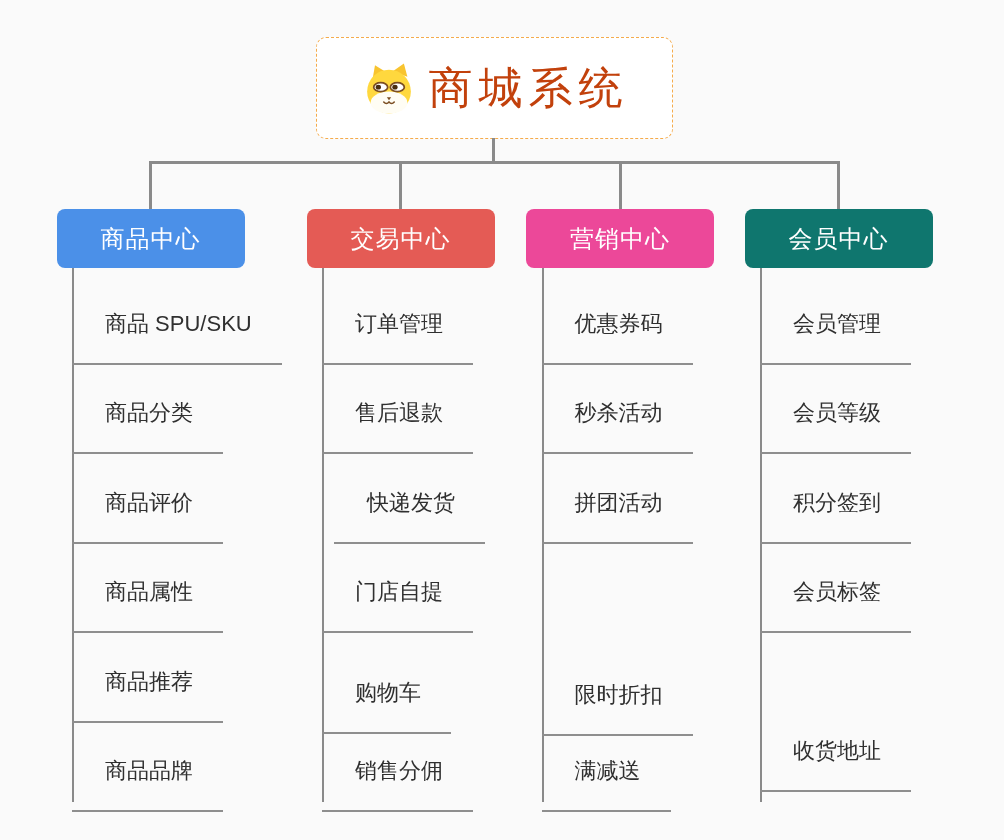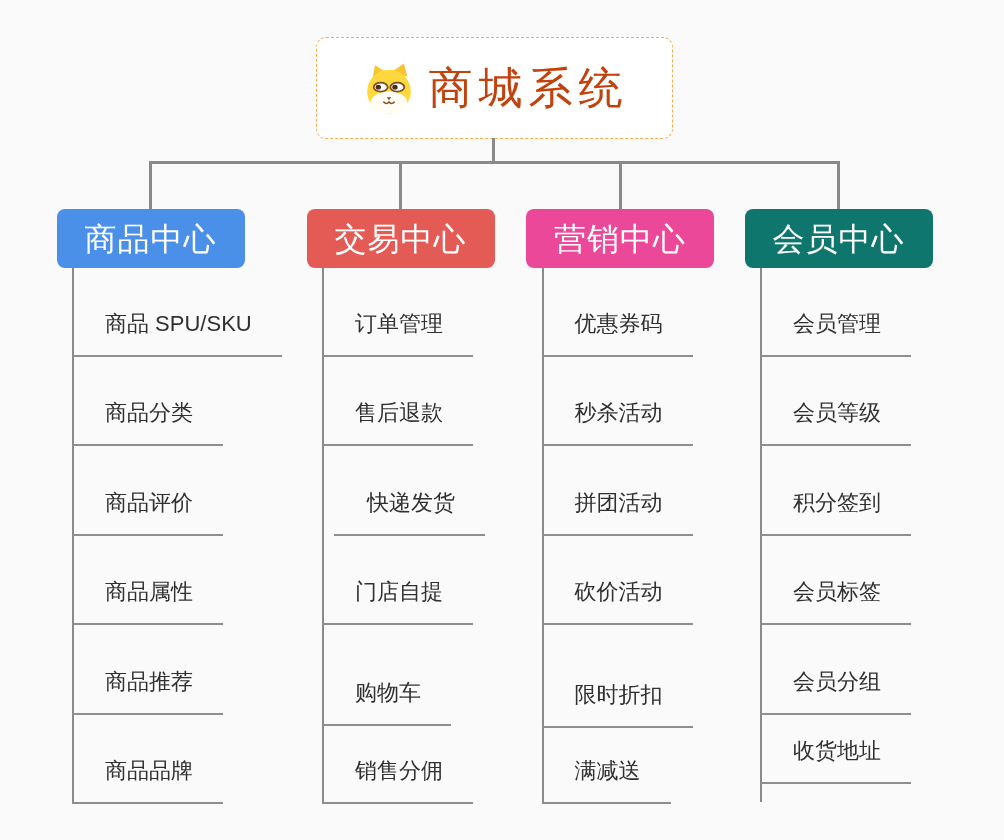--- a/index.html
+++ b/index.html
@@ -24,31 +24,31 @@
   .connector{position:absolute;background:var(--connector,#8A8A8A);}
   .stem{left:492px;top:138px;width:3px;height:24px;}
   .hline{left:149px;top:161px;width:691px;height:3px;}
   .drop{top:161px;width:3px;height:48px;}
   
   .branch-box{
     position:absolute;top:209px;width:188px;height:59px;border-radius:8px;
     display:flex;align-items:center;justify-content:center;
   }
   .branch-label{
-    font-size:32px;color:#FFFFFF;letter-spacing:1px;line-height:1;
+    font-size:24px;color:#FFFFFF;letter-spacing:1px;line-height:1;
     white-space:nowrap;
     text-align:center;
   }
   
   .column{position:absolute;top:268px;width:240px;height:536px;}
   .spine{position:absolute;left:0;top:0;width:2px;height:534px;background:var(--connector,#8A8A8A);}
   .child-item{
     position:absolute;left:0;white-space:nowrap;
     font-size:22px;line-height:30px;color:#303030;
-    padding:0 30px 16px 33px;
+    padding:0 30px 24px 33px;
     border-bottom:2px solid #8E8E8E;
   }
 </style>
 </head>
 <body>
 
 <div class="canvas" style="background: rgb(250, 250, 250);">
 
   <div class="root-node" style="border-color: rgb(245, 171, 75);">
     <span class="mascot">
@@ -100,32 +100,30 @@
       </div>
       <div class="connector drop" style="left: 618.5px;"></div>
       <div class="branch-box" style="left: 526px; background: #ec4899;">
         <span class="branch-label">营销中心</span>
       </div>
       <div class="column" style="left: 541.5px;">
         <div class="spine"></div>
         <div class="child-item" style="top: 41px;">优惠券码</div>
         <div class="child-item" style="top: 130.4px;">秒杀活动</div>
         <div class="child-item" style="top: 219.8px;">拼团活动</div>
-        <div class="child-item" style="top: 309.2px;">砍价活动</div>
         <div class="child-item" style="top: 412px;">限时折扣</div>
         <div class="child-item" style="top: 488px;">满减送</div>
       </div>
       <div class="connector drop" style="left: 837px;"></div>
       <div class="branch-box" style="left: 744.5px; background: #0f766e;">
         <span class="branch-label">会员中心</span>
       </div>
       <div class="column" style="left: 760px;">
         <div class="spine"></div>
         <div class="child-item" style="top: 41px;">会员管理</div>
         <div class="child-item" style="top: 130.4px;">会员等级</div>
         <div class="child-item" style="top: 219.8px;">积分签到</div>
         <div class="child-item" style="top: 309.2px;">会员标签</div>
-        <div class="child-item" style="top: 398.6px;">会员分组</div>
         <div class="child-item" style="top: 468px;">收货地址</div>
       </div>
     </div>
 
 </div>
 
 </body></html>

